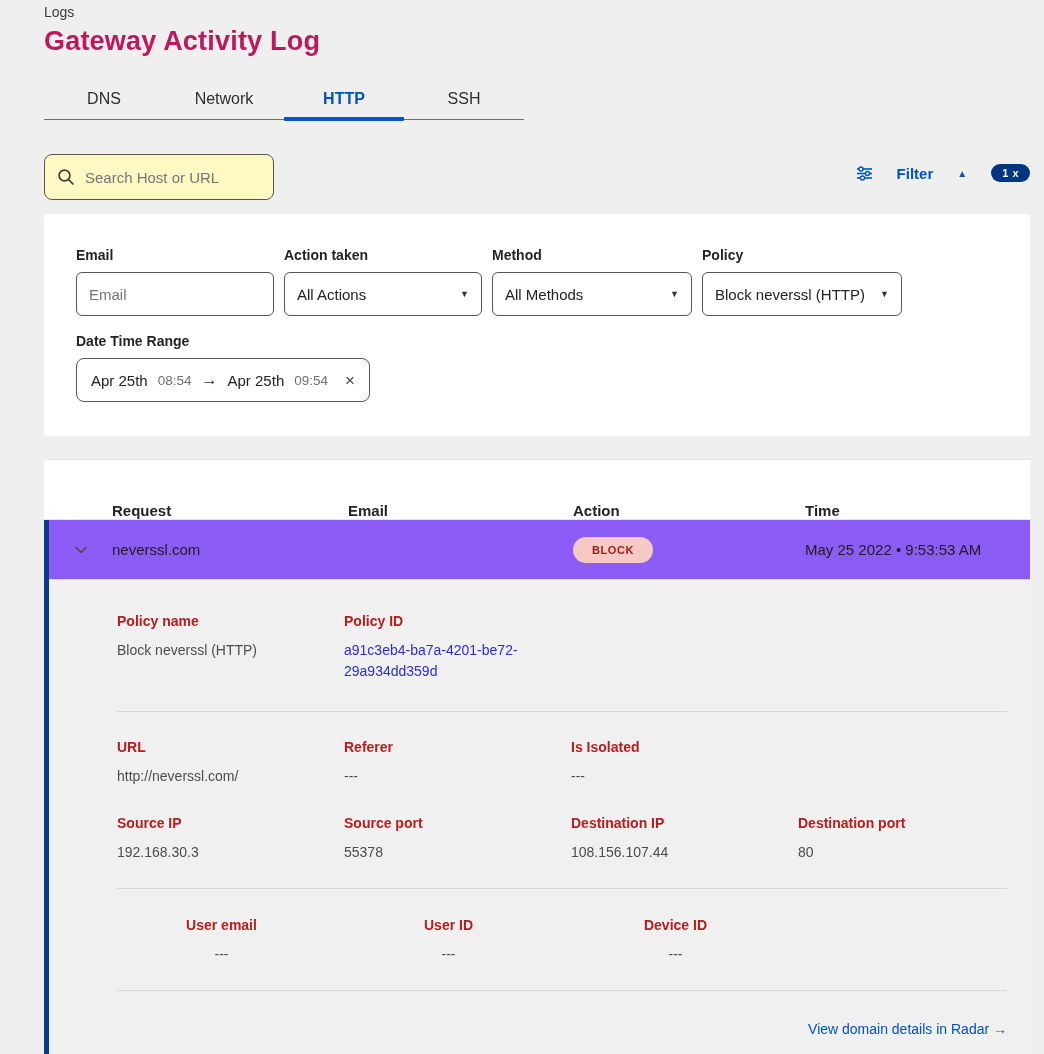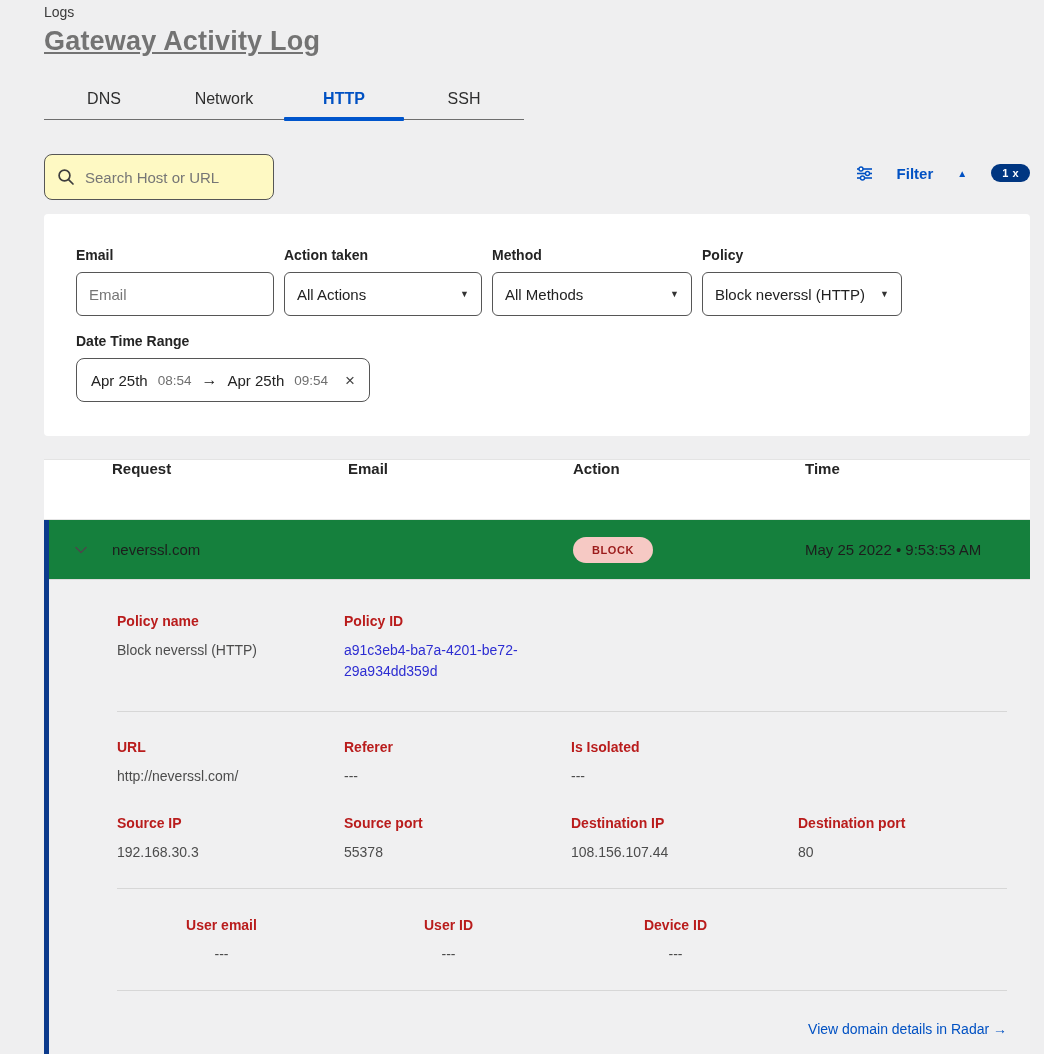--- a/index.html
+++ b/index.html
@@ -8,21 +8,21 @@
     font-family:"Liberation Sans", sans-serif;
     background:#efeff0;
     color:#1f1f1f;
     overflow:hidden;
     position:relative;
   }
   .page { width:1044px; height:1054px; overflow:hidden; }
 
   
   .breadcrumb { margin:4px 0 0 44px; font-size:14px; color:#3a3a3a; }
-  .page-title { margin:6px 0 4px 44px; font-size:27px; font-weight:700; color:#737373; letter-spacing:.2px;text-decoration:underline; }
+  .page-title { margin:6px 0 4px 44px; font-size:27px; font-weight:700; color:#be185d; letter-spacing:.2px; }
 
   
   .tabstrip { position:relative; margin:22px 0 0 44px; width:480px; display:flex; border-bottom:1px solid #6e6e6e; }
   .tab { position:relative; width:120px; height:40px; display:flex; align-items:center; justify-content:center;
          font-size:16px; color:#2e2e2e; cursor:pointer; }
   .tab.active { color:#0051c3; font-weight:700; }
   .tab.active::after { content:""; position:absolute; left:0; right:0; bottom:-2px; height:4px; background:#0055cc; border-radius:1px; }
 
   
   .controls-row { margin:34px 14px 0 44px; display:flex; justify-content:space-between; align-items:flex-start; }
@@ -52,30 +52,30 @@
   .fp-row2 { margin-top:17px; }
   .daterange { margin-top:0; width:294px; height:44px; border:1px solid #565656; border-radius:8px;
                display:flex; align-items:center; gap:10px; padding:0 14px; background:#fff; cursor:pointer; }
   .dr-date { font-size:15px; color:#232323; }
   .dr-time { font-size:13.5px; color:#6f6f6f; }
   .dr-arrow { font-size:16px; color:#222; }
   .dr-clear { margin-left:auto; font-size:17px; color:#444; cursor:pointer; line-height:1; }
 
   
   .log-table { margin:24px 0 0 44px; width:986px; background:#fff; }
-  .t-head { display:flex; height:60px; align-items:flex-start; border-bottom:1px solid #e4e4e4; box-shadow:0 -1px 0 #e4e4e4; }
+  .t-head { display:flex; height:60px; align-items:flex-end; border-bottom:1px solid #e4e4e4; box-shadow:0 -1px 0 #e4e4e4; }
   .t-head .th { font-size:15px; font-weight:700; color:#242424; }
   .col-chevron { width:68px; flex:0 0 auto; display:flex; justify-content:center; }
   .col-request { width:236px; flex:0 0 auto; }
   .col-email   { width:225px; flex:0 0 auto; }
   .col-action  { width:232px; flex:0 0 auto; }
   .col-time    { flex:1; }
 
   .expand-wrap { border-left:5px solid #0b3a8c; }
-  .t-row { display:flex; height:60px; align-items:center; background:#15803d; border-bottom:1px solid #dcdcdc; cursor:pointer; }
+  .t-row { display:flex; height:60px; align-items:center; background:#8b5cf6; border-bottom:1px solid #dcdcdc; cursor:pointer; }
   .t-row .col-chevron { width:63px; }
   .cell-request { font-size:15px; color:#1d1d1d; }
   .block-badge { display:inline-block; background:#f6c9c4; color:#9b1b1b; font-size:11px; font-weight:700;
                  letter-spacing:.6px; padding:7px 19px; border-radius:14px; }
   .cell-time { font-size:15px; color:#1d1d1d; }
 
   
   .details { background:#f0f0f1; padding:0 0 0 68px; min-height:482px; }
   .d-inner { width:890px; }
   .d-group { display:grid; grid-template-columns:repeat(4, 1fr); column-gap:18px; }

